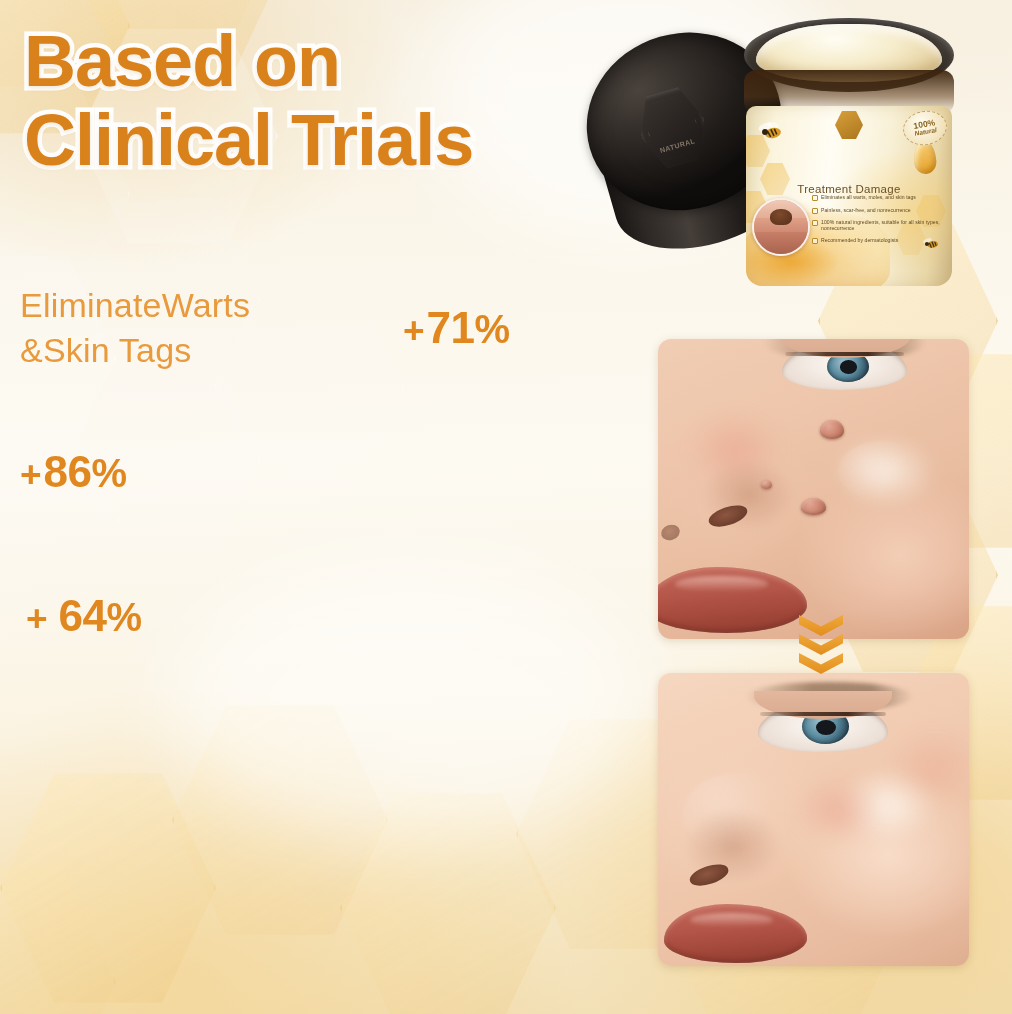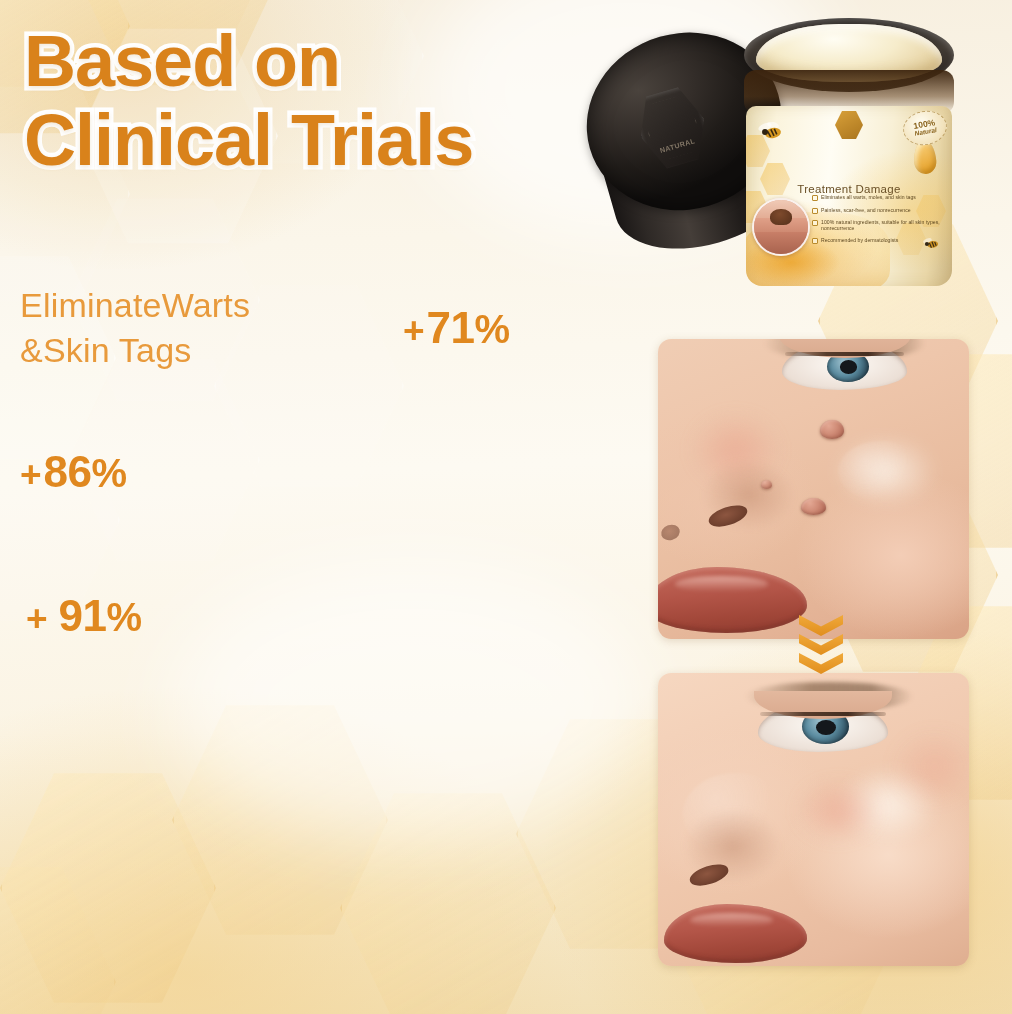--- a/index.html
+++ b/index.html
@@ -430,21 +430,21 @@
       <div class="benefit-pct">
         <span class="pct-plus">+</span>
         <span class="pct-value">86</span>
         <span class="pct-sign">%</span>
       </div>
     </div>
 
     <div class="benefit-row r3">
       <div class="benefit-pct">
         <span class="pct-plus">+</span>
-        <span class="pct-value">91</span>
+        <span class="pct-value">64</span>
         <span class="pct-sign">%</span>
       </div>
     </div>
 
   </div>
 
 
   <div id="product">
 
     <div id="jar">

